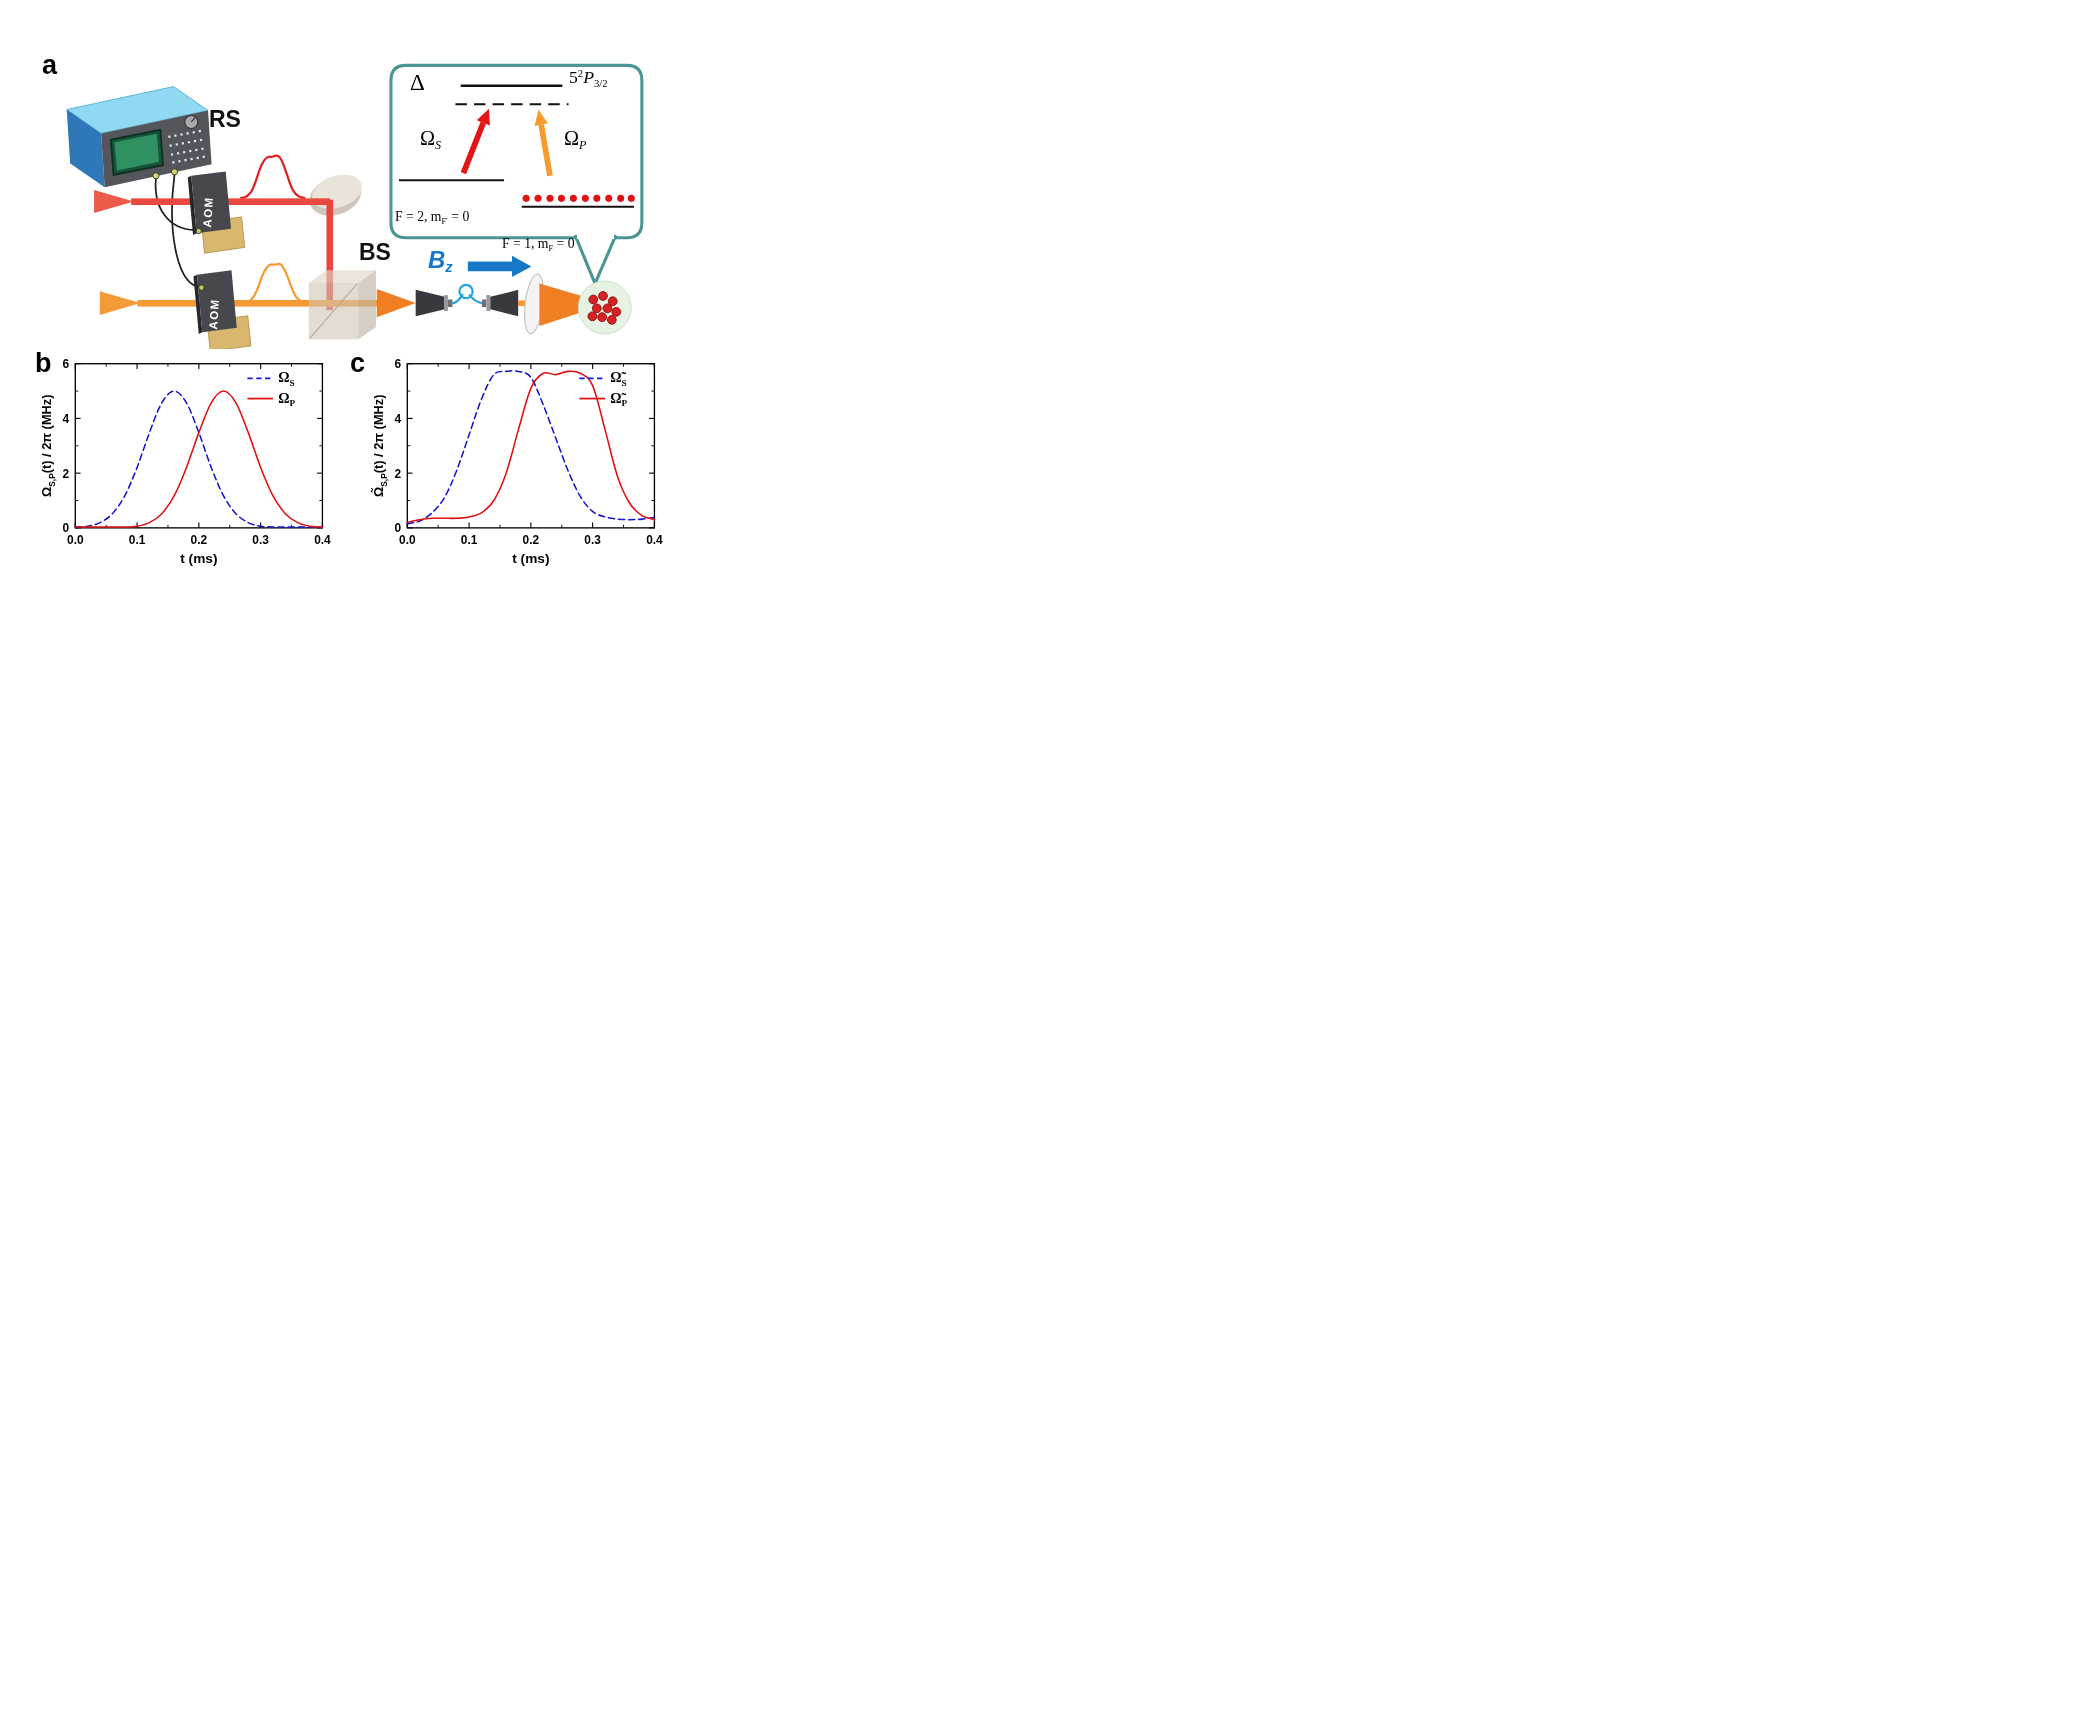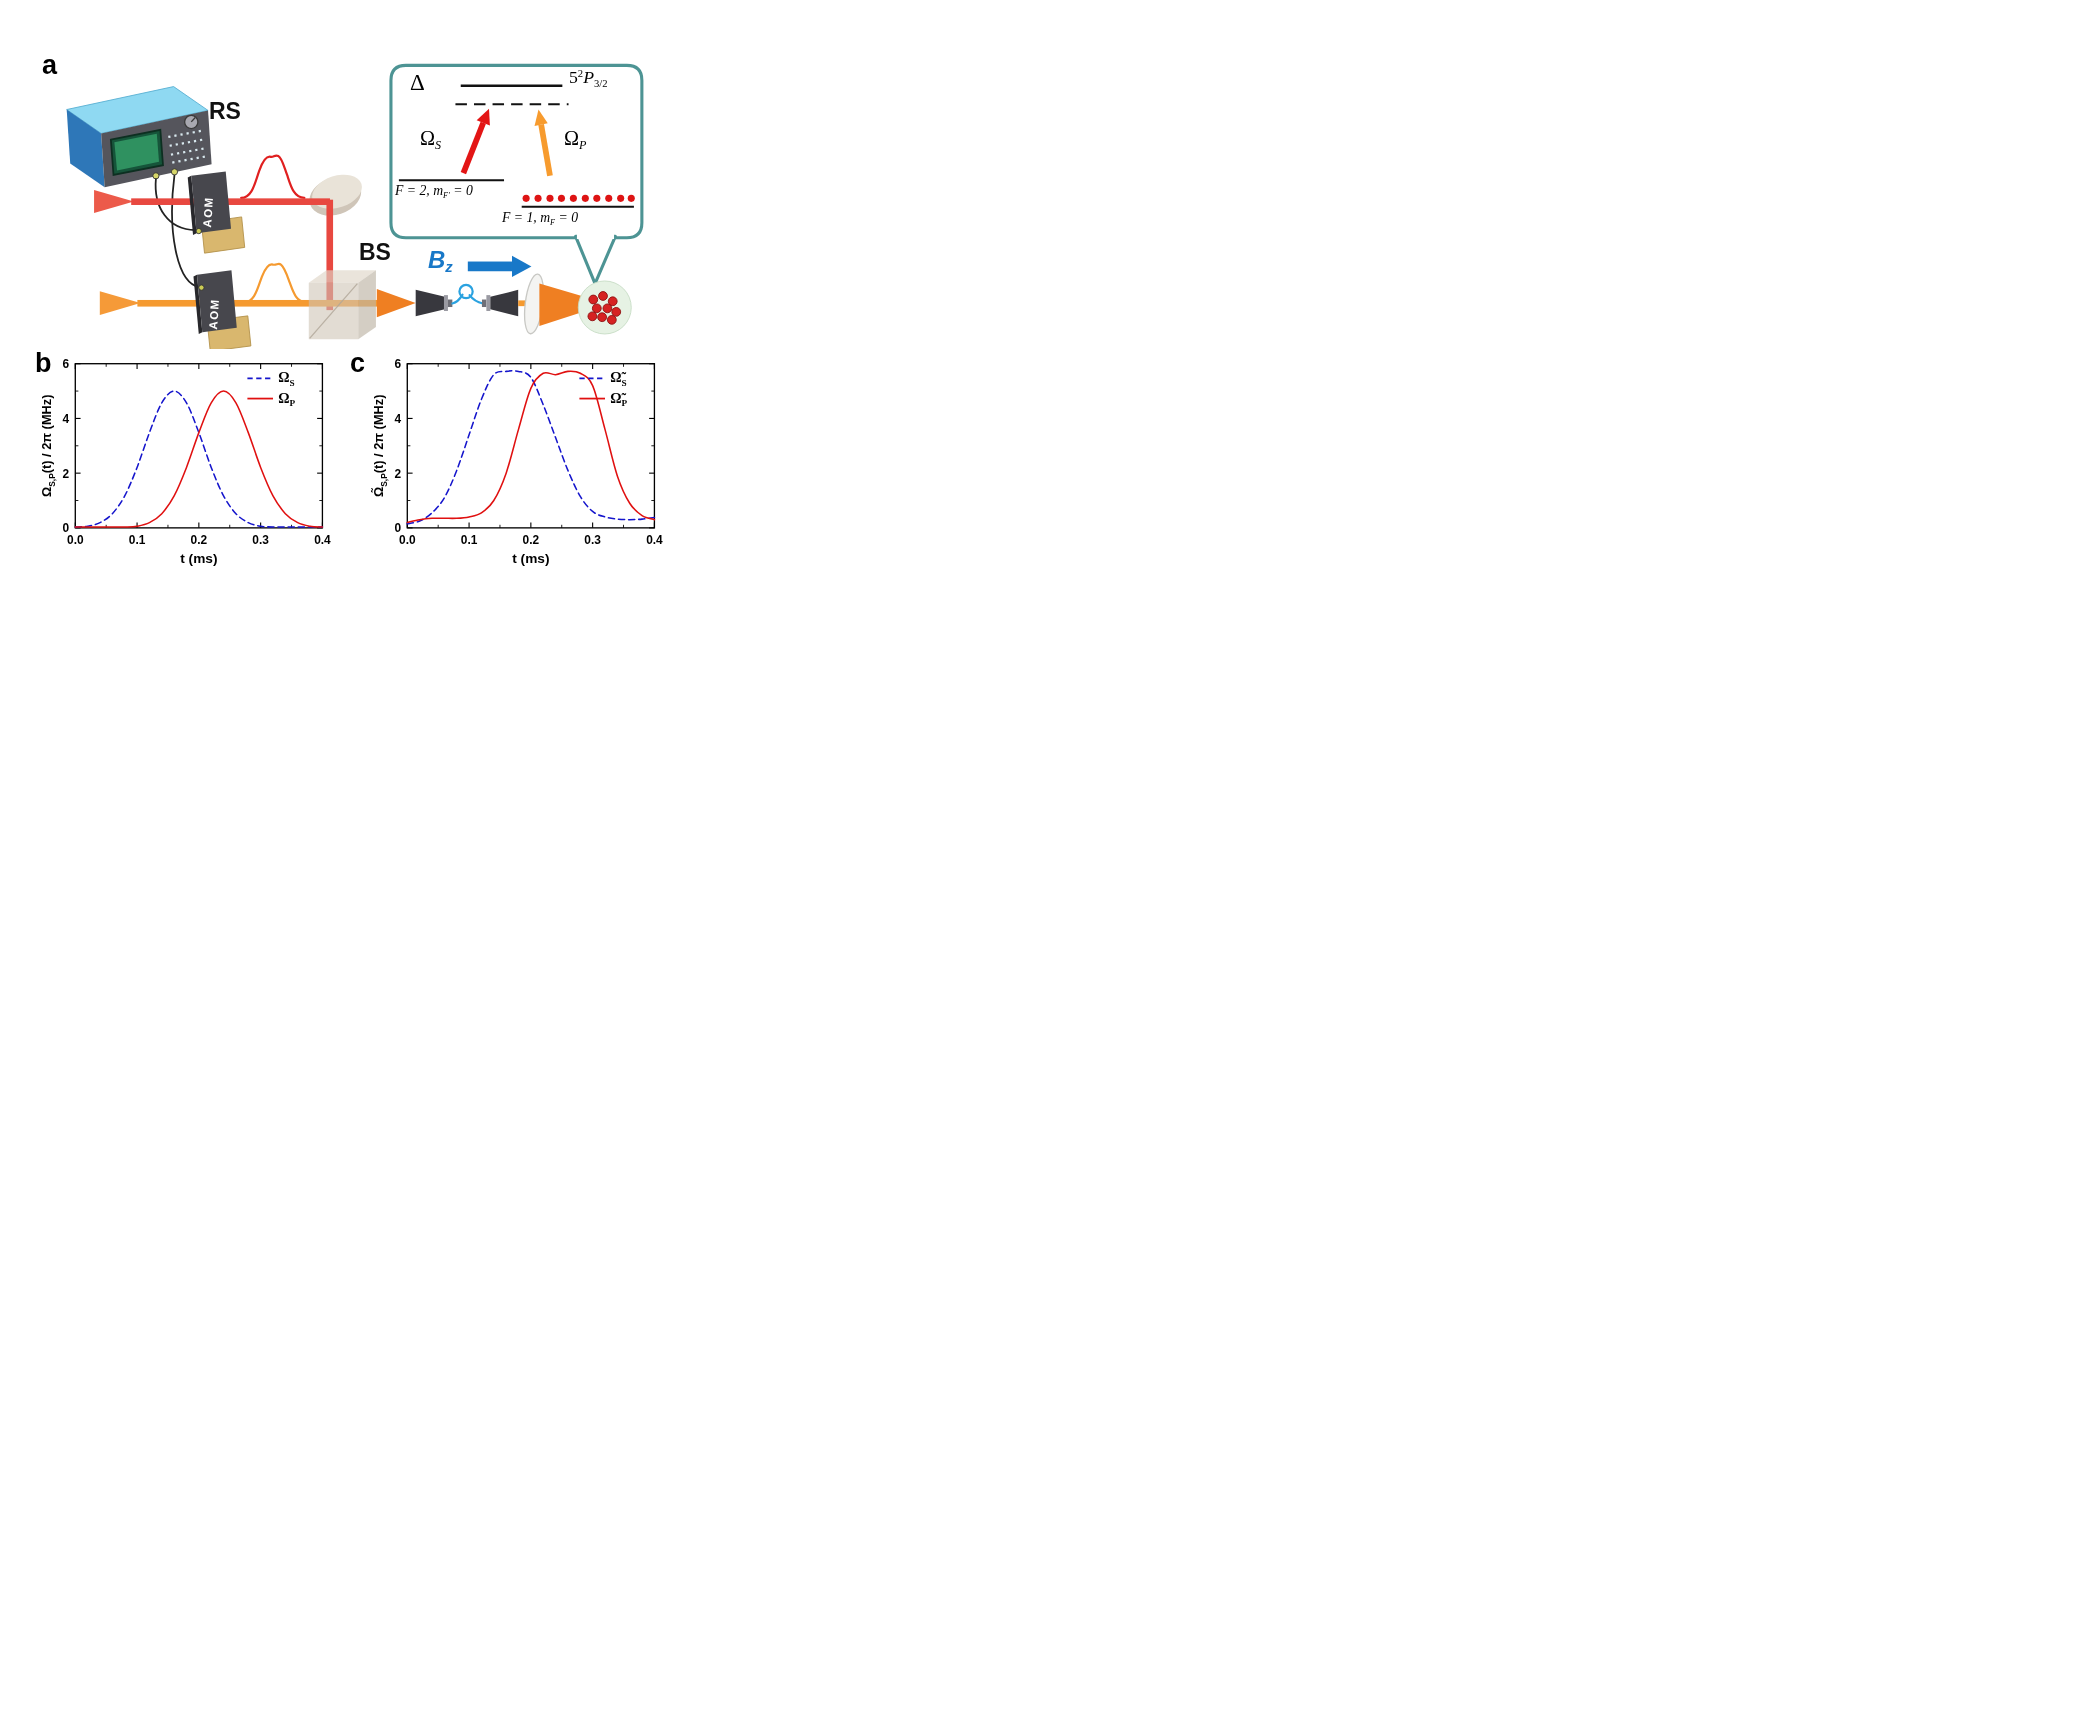--- a/index.html
+++ b/index.html
@@ -11,21 +11,21 @@
   .aom-label{position:absolute;transform-origin:0 0;transform:rotate(-86deg);
              color:#fff;font-weight:bold;font-size:11.5px;letter-spacing:1.3px;line-height:1;}
   .math{font-family:"Liberation Serif","DejaVu Serif",serif;}
   .sub{font-size:0.60em;vertical-align:-0.35em;text-align:center;}
   .sup{font-size:0.60em;vertical-align:0.55em;}
   .delta{font-size:23px;}
   .exc{font-size:17.7px;}
   .exc .it{font-style:italic;}
   .omega{font-size:20.3px;}
   .omega .sub{font-style:italic;}
-  .lvl{font-size:13.7px;font-style:italic;}
+  .lvl{font-size:13.7px;margin-top:26px;}
   .bz{font-weight:bold;font-size:24px;color:#1878c8;line-height:1;font-style:italic;}
   .bz .sub{font-size:0.62em;vertical-align:-0.30em;}
   svg{position:absolute;display:block;}
 </style>
 </head>
 <body>
 
 <div class="stage">
 
   <svg style="left:0;top:0" width="690" height="349" viewBox="0 0 1560 790">
@@ -165,21 +165,21 @@
           <circle cx="1374" cy="698" r="10"></circle>
           <circle cx="1394" cy="706" r="10"></circle>
         <circle cx="1340" cy="716" r="10"></circle>
           <circle cx="1362" cy="718" r="10"></circle>
           <circle cx="1384" cy="724" r="10"></circle>
       </g>
     </g>
   </svg>
 
   <div class="ovl panel-label" style="left:42px;top:52px">a</div>
-  <div class="ovl big-label" style="left:209px;top:100px">RS</div>
+  <div class="ovl big-label" style="left:209px;top:108px">RS</div>
   <div class="ovl big-label" style="left:359px;top:241px">BS</div>
   <div class="aom-label" style="left:202px;top:227px">AOM</div>
   <div class="aom-label" style="left:208px;top:329px">AOM</div>
 
   <div class="ovl bz" style="left:428px;top:248px">
     <span>B</span><span class="sub">z</span>
   </div>
 
   <div class="ovl math delta" style="left:410px;top:70px">Δ</div>
 

